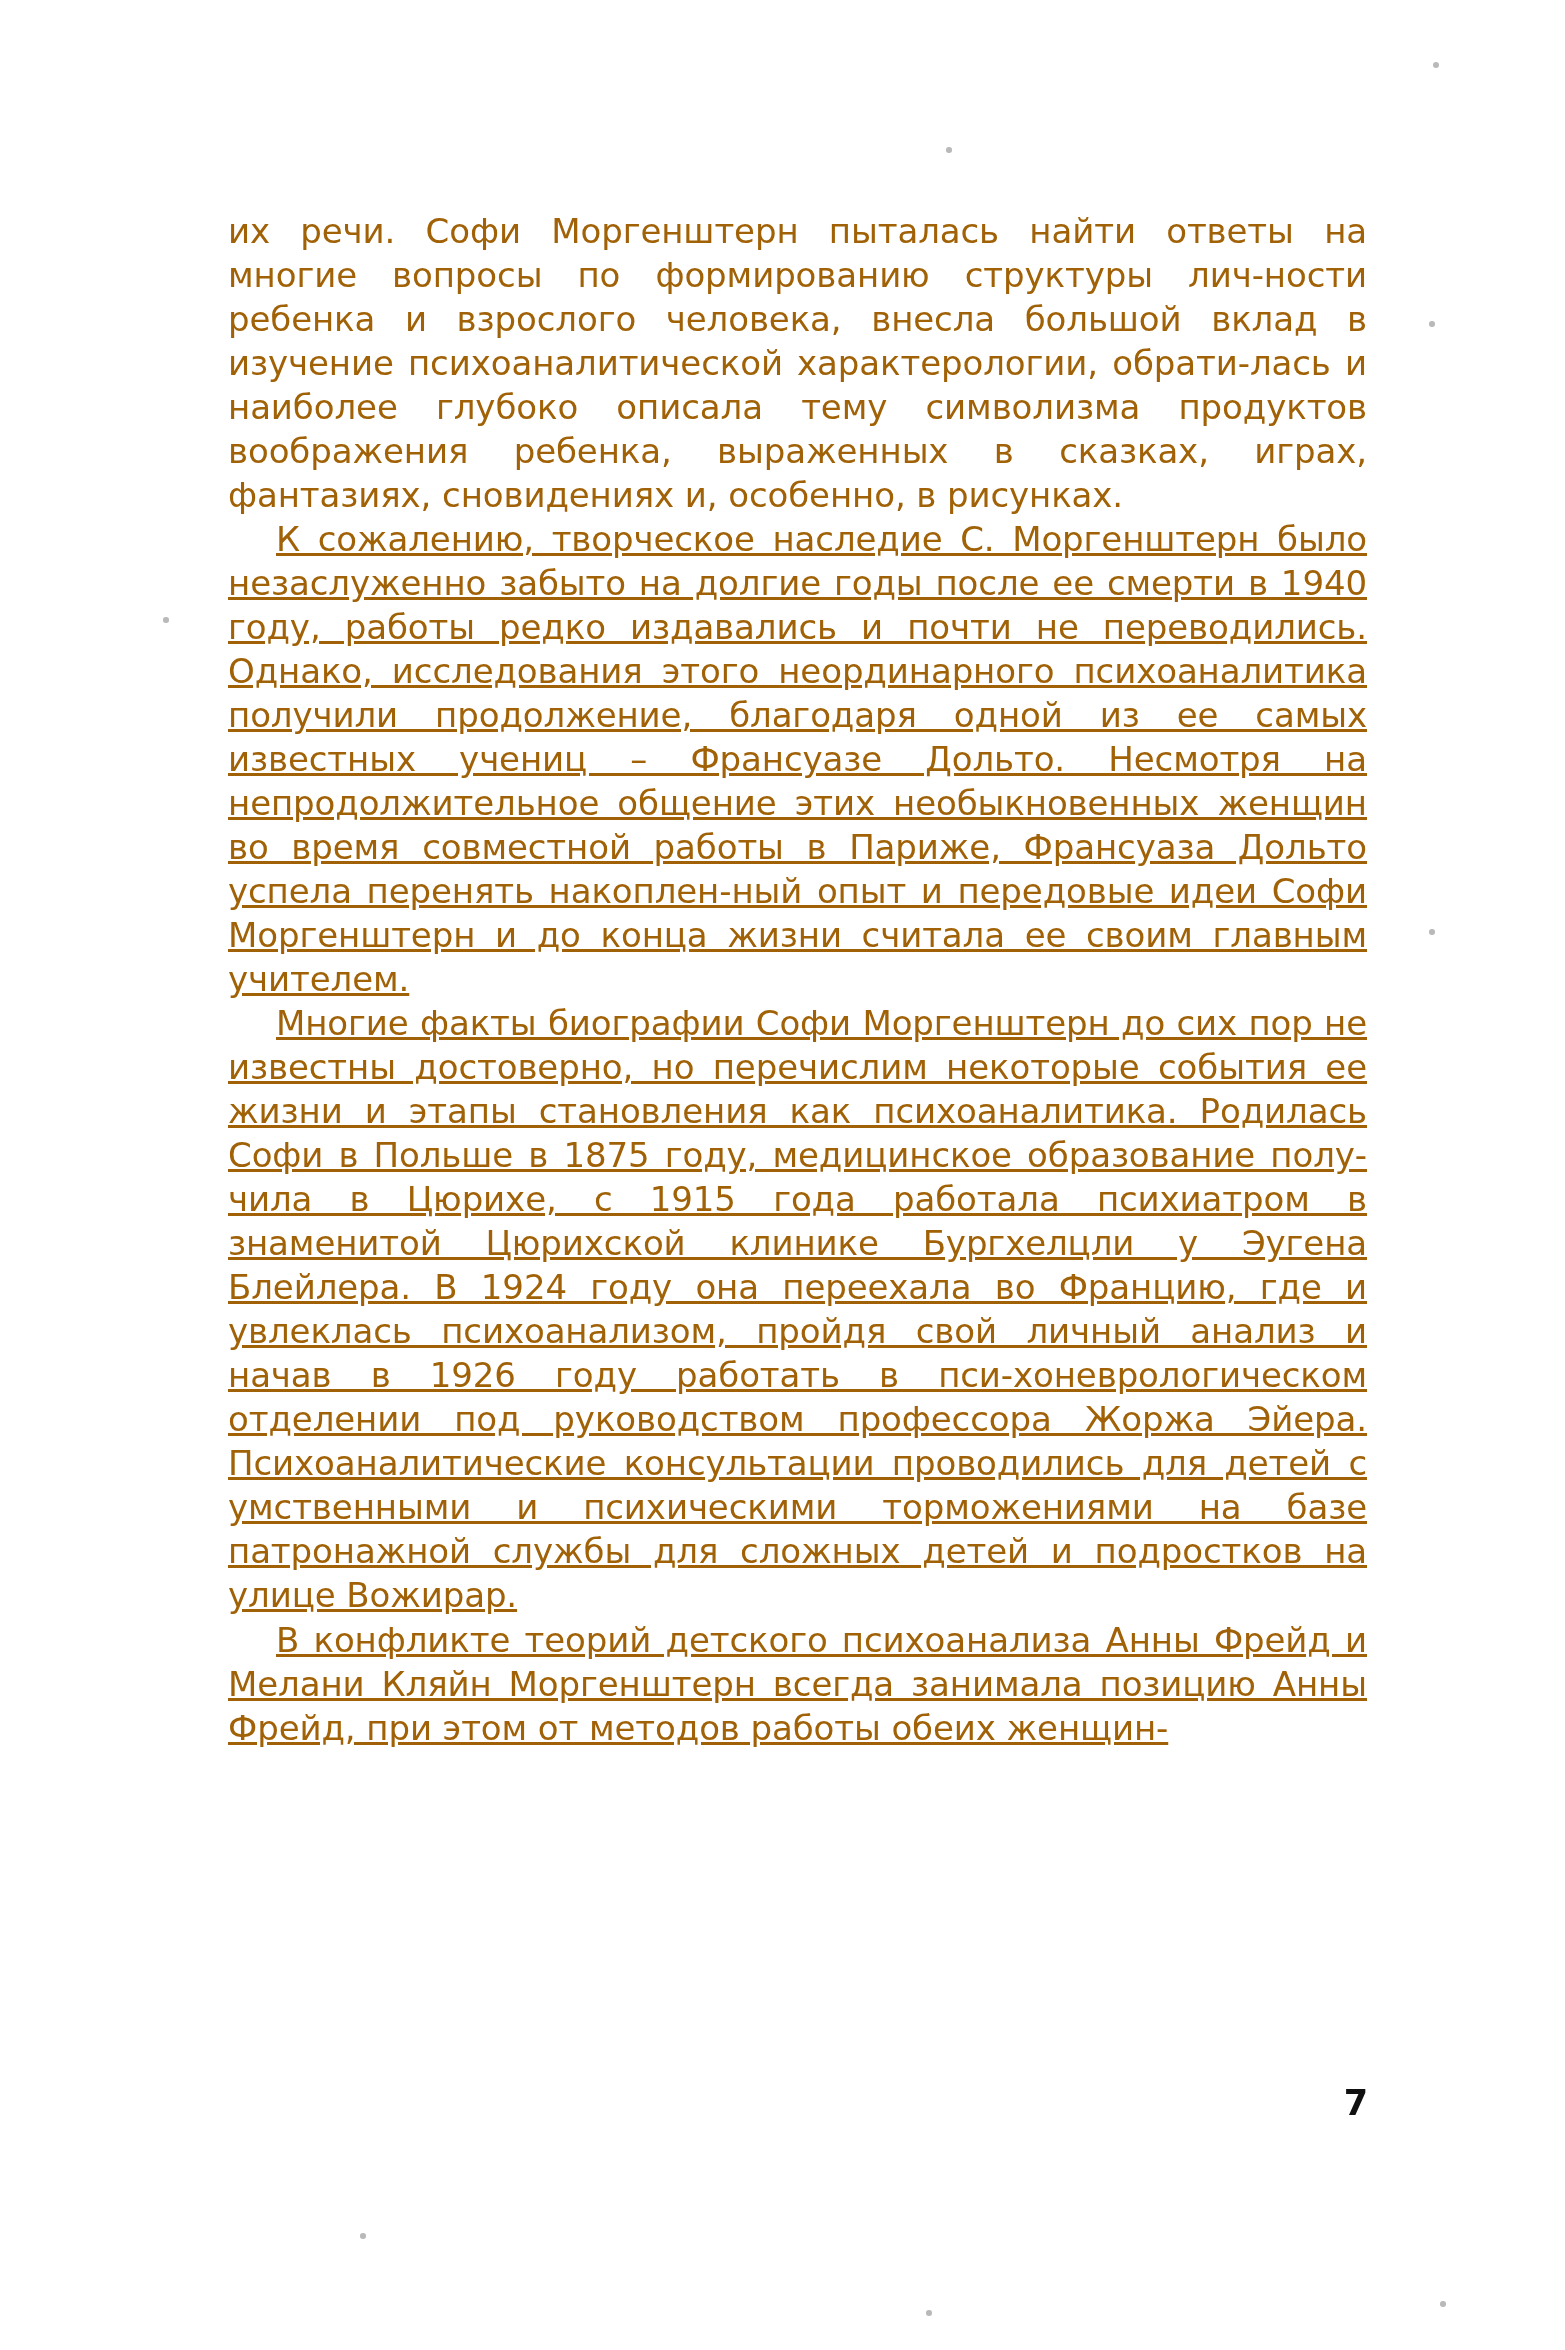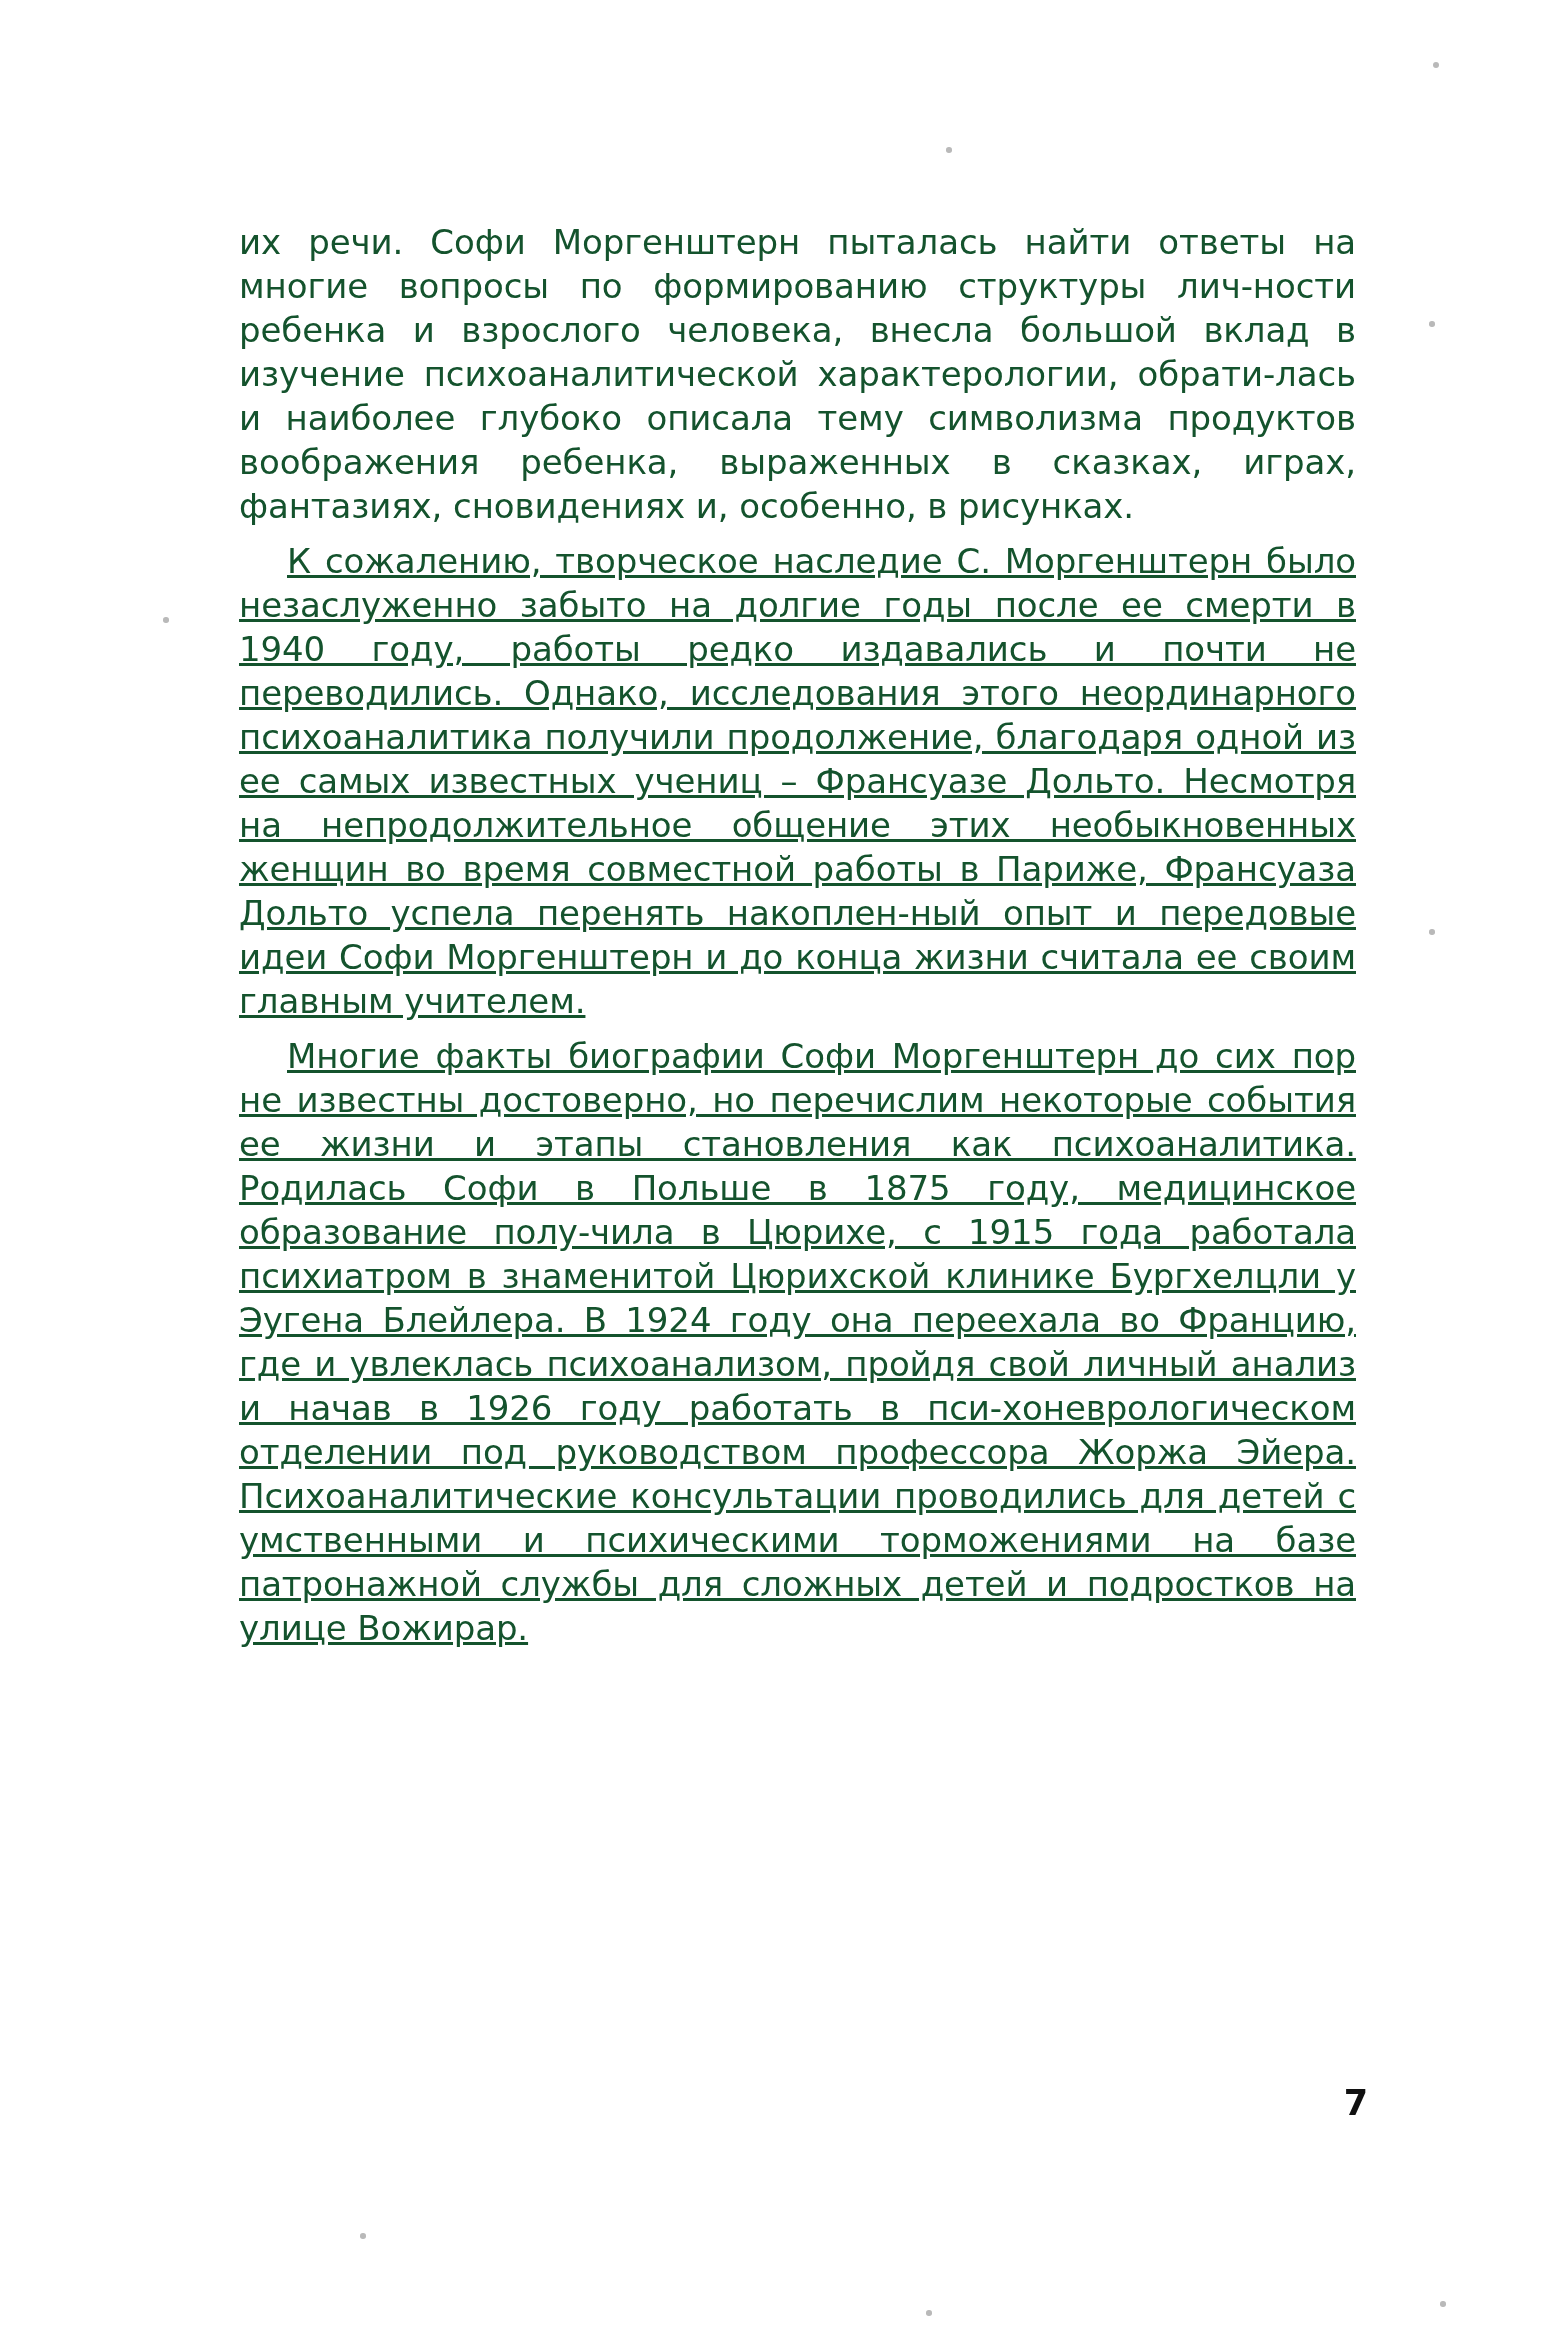--- a/index.html
+++ b/index.html
@@ -15,24 +15,24 @@
     overflow: hidden;
     font-family: "DejaVu Sans", sans-serif;
   }
   .content {
     position: absolute;
     left: 228px;
     top: 209px;
     width: 1139px;
   }
   p {
-    margin: 11px;
+    margin: 0;
     font-size: 34px;
     line-height: 1.295;
-    color: #14532d;
+    color: #a16207;
     text-align: justify;
     text-justify: inter-word;
     letter-spacing: -0.1px;
   }
   p.indent {
     text-indent: 48px;
     text-decoration: underline;
   }
   p.p-first {
     text-indent: 0;
@@ -62,18 +62,19 @@
   <div class="speck" style="left:163px; top:617px; width:5.5px; height:5.5px;"></div>
   <div class="speck" style="left:1429px; top:929px; width:5.5px; height:5.5px;"></div>
   <div class="speck" style="left:360px; top:2233px; width:5.5px; height:5.5px;"></div>
   <div class="speck" style="left:926px; top:2310px; width:5.5px; height:5.5px;"></div>
   <div class="speck" style="left:1440px; top:2301px; width:5.5px; height:5.5px;"></div>
 
   <div class="content">
     <p class="p-first">их речи. Софи Моргенштерн пыталась найти ответы на многие вопросы по формированию структуры лич-ности ребенка и взрослого человека, внесла большой вклад в изучение психоаналитической характерологии, обрати-лась и наиболее глубоко описала тему символизма продуктов воображения ребенка, выраженных в сказках, играх, фантазиях, сновидениях и, особенно, в рисунках.</p>
     <p class="indent">К сожалению, творческое наследие С. Моргенштерн было незаслуженно забыто на долгие годы после ее смерти в 1940 году, работы редко издавались и почти не переводились. Однако, исследования этого неординарного психоаналитика получили продолжение, благодаря одной из ее самых известных учениц – Франсуазе Дольто. Несмотря на непродолжительное общение этих необыкновенных женщин во время совместной работы в Париже, Франсуаза Дольто успела перенять накоплен-ный опыт и передовые идеи Софи Моргенштерн и до конца жизни считала ее своим главным учителем.</p>
     <p class="indent">Многие факты биографии Софи Моргенштерн до сих пор не известны достоверно, но перечислим некоторые события ее жизни и этапы становления как психоаналитика. Родилась Софи в Польше в 1875 году, медицинское образование полу-чила в Цюрихе, с 1915 года работала психиатром в знаменитой Цюрихской клинике Бургхелцли у Эугена Блейлера. В 1924 году она переехала во Францию, где и увлеклась психоанализом, пройдя свой личный анализ и начав в 1926 году работать в пси-хоневрологическом отделении под руководством профессора Жоржа Эйера. Психоаналитические консультации проводились для детей с умственными и психическими торможениями на базе патронажной службы для сложных детей и подростков на улице Вожирар.</p>
+    <p class="indent">В конфликте теорий детского психоанализа Анны Фрейд и Мелани Кляйн Моргенштерн всегда занимала позицию Анны Фрейд, при этом от методов работы обеих женщин-</p>
   </div>
 
   <div class="page-number">7</div>
 
 </div>
 
 
 </body></html>

